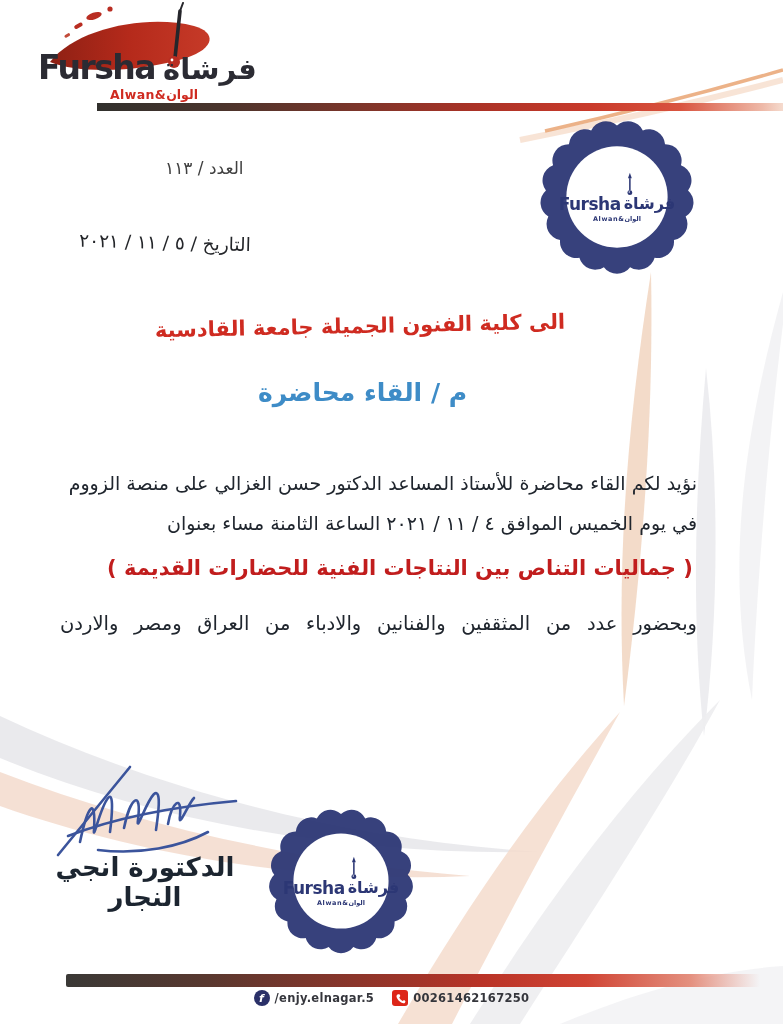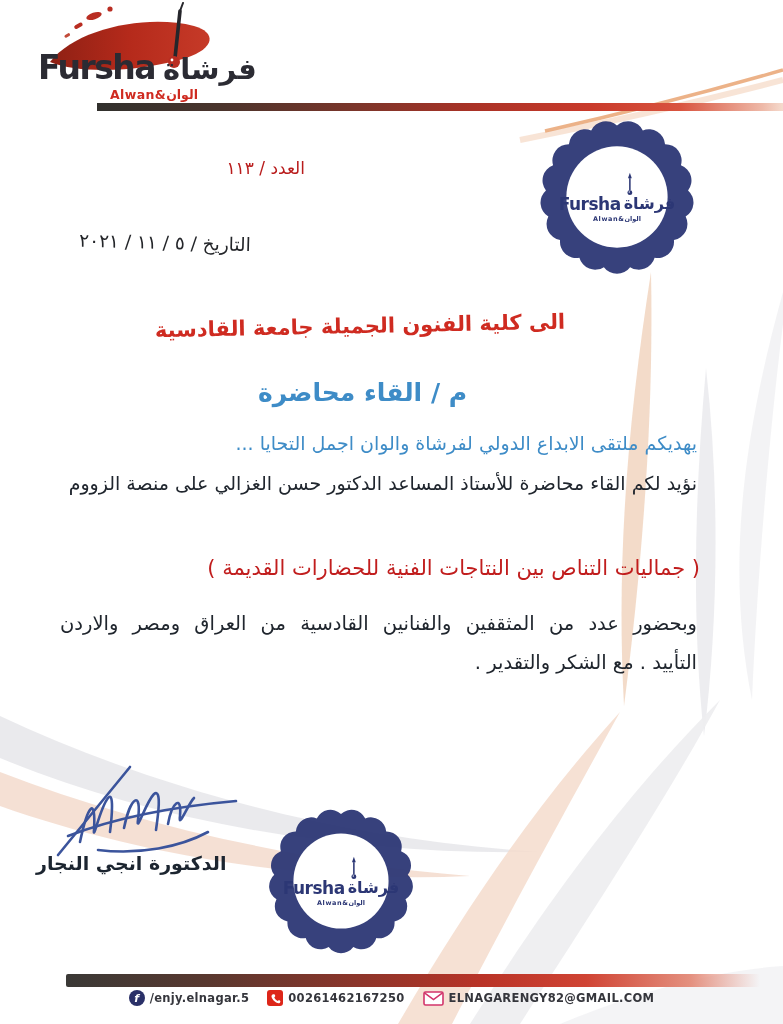--- a/index.html
+++ b/index.html
@@ -34,45 +34,45 @@
   .seal-bottom { left:263px; top:803px; width:156px; height:156px; }
   .seal > svg.ring { position:absolute; inset:0; width:100%; height:100%; }
   .seal-content { position:absolute; inset:0; display:flex; flex-direction:column; align-items:center; justify-content:center; color:var(--navy,#2c3775); z-index:1; }
   .seal-brush { height:26px; margin-bottom:-4px; margin-left:26px; }
   .seal-row { display:flex; align-items:center; gap:3px; white-space:nowrap; }
   .s-latin { font-weight:bold; font-size:17px; letter-spacing:-0.5px; }
   .s-arabic { font-weight:bold; font-size:16px; }
   .s-sub { font-weight:bold; font-size:6.5px; letter-spacing:.6px; margin-top:1px; }
 
   
-  .meta-number { position:absolute; left:165px; top:158px; width:140px; text-align:right; direction:rtl;
-    font-size:17px; color:#b91c1c; z-index:2; }
+  .meta-number { position:absolute; left:165px; top:158px; width:140px; text-align:left; direction:rtl;
+    font-size:17px; color:#404040; z-index:2; }
   .meta-date { position:absolute; left:26px; top:232px; width:278px; text-align:center; direction:rtl;
     font-size:18.5px; color:#24262a; z-index:2; transform:rotate(1.5deg); }
 
   
   .recipient { position:absolute; left:150px; top:314px; width:420px; text-align:center; direction:rtl;
     font-weight:bold; font-size:21px; color:var(--red,#cf2b21); z-index:2; transform:rotate(-1.2deg); }
   .subject { position:absolute; left:258px; top:378px; width:260px; text-align:left; direction:rtl;
     font-weight:bold; font-size:25px; color:var(--blue,#3e8cc7); z-index:2; }
   .bline { position:absolute; right:86px; direction:rtl; white-space:nowrap; z-index:2; font-size:19px; color:var(--ink,#20262e); }
   .greeting { top:432px; color:var(--blue,#3e8cc7); }
   .body1 { top:472px;margin-left:43px; }
   .body2 { top:512px; }
-  .lecture-title { position:absolute; left:100px; top:556px; width:600px; text-align:right; direction:rtl;
-    font-weight:normal; font-size:21px; color:var(--title_red,#c11d1d); z-index:2; letter-spacing:0; }
+  .lecture-title { position:absolute; left:100px; top:556px; width:600px; text-align:center; direction:rtl;
+    font-weight:bold; font-size:21px; color:var(--title_red,#c11d1d); z-index:2; letter-spacing:0; }
   .paragraph { position:absolute; right:86px; left:60px; top:604px; direction:rtl; z-index:2;
     font-size:19.5px; color:var(--ink,#20262e); }
   .pline { line-height:39px; text-align:right; }
   .pline.j { text-align:justify; text-align-last:justify; }
 
   
   .signature { position:absolute; left:50px; top:758px; width:195px; height:102px; z-index:2; }
-  .sig-name { position:absolute; left:36px; top:852px; width:218px; text-align:left; direction:rtl;
-    font-weight:bold; font-size:19px; color:#1c2530; z-index:2; }
+  .sig-name { position:absolute; left:36px; top:852px; width:218px; text-align:center; direction:rtl;
+    font-weight:bold; font-size:26px; color:#1c2530; z-index:2; }
   .sig-role { position:absolute; left:30px; top:894px; width:230px; text-align:center; direction:rtl;
     font-weight:bold; font-style:italic; font-size:16px; color:var(--red,#cf2b21); z-index:2; }
 
   
   .contacts { position:absolute; left:0; right:0; top:990px; display:flex; justify-content:center; align-items:center; gap:18px; z-index:2; }
   .contact { display:flex; align-items:center; gap:5px; font-weight:bold; font-size:11.5px;
     color:var(--footer_ink,#35363c); letter-spacing:.3px; }
   .ci { display:inline-flex; align-items:center; justify-content:center; flex:0 0 auto; }
   .ci.fb { width:16px; height:16px; border-radius:50%; background:#2a3068; color:#fff; font-size:11px; font-style:italic; font-weight:bold; }
   .ci.ph { width:16px; height:16px; border-radius:3px; background:#dd2619; }
@@ -143,26 +143,25 @@
       </div>
       <div class="s-sub">Alwan&amp;الوان</div>
     </div>
   </div>
 
   <div class="meta-number">العدد / ١١٣</div>
   <div class="meta-date">التاريخ / ٥ / ١١ / ٢٠٢١</div>
 
   <div class="recipient">الى كلية الفنون الجميلة جامعة القادسية</div>
   <div class="subject">م / القاء محاضرة</div>
-  <div class="bline greeting">يهديكم ملتقى الابداع الدولي لفرشاة والوان اجمل التحايا ...</div>
   <div class="bline body1">نؤيد لكم القاء محاضرة للأستاذ المساعد الدكتور حسن الغزالي على منصة الزووم</div>
+  <div class="bline body2">في يوم الخميس الموافق ٤ / ١١ / ٢٠٢١ الساعة الثامنة مساء بعنوان</div>
   <div class="lecture-title">( جماليات التناص بين النتاجات الفنية  للحضارات  القديمة )</div>
   <div class="paragraph">
-    <div class="pline j">وبحضور عدد من المثقفين والفنانين القادسية من العراق ومصر والاردن</div>
-    <div class="pline">التأييد .  مع الشكر والتقدير .</div>
+    <div class="pline j">وبحضور عدد من المثقفين والفنانين والادباء من العراق ومصر والاردن</div>
   </div>
 
   <svg class="signature" viewBox="0 0 195 102" aria-hidden="true">
     <g fill="none" stroke="#3b549c" stroke-width="2.6" stroke-linecap="round">
       <path d="M8,97 L80,9"></path>
       <path d="M30,84 C38,46 46,38 44,72 C43,84 50,50 58,40 C64,33 62,58 60,74"></path>
       <path d="M74,70 C80,40 92,30 88,62 C86,76 96,44 104,36 C112,30 108,58 106,72"></path>
       <path d="M118,66 C122,44 132,36 130,58 C128,72 138,46 144,40"></path>
       <path d="M18,78 C70,58 130,48 186,43"></path>
       <path d="M48,92 C90,97 130,89 158,74"></path>
@@ -196,24 +195,15 @@
       <span>/enjy.elnagar.5</span>
     </div>
     <div class="contact">
       <span class="ci ph">
         <svg width="11" height="11" viewBox="0 0 16 16" aria-hidden="true">
           <path d="M3.5,2.2 C6,1 7,2 7.5,3.5 C8,4.8 7,5.5 6.2,6.2 C7,8.5 9,10.5 11,11.5 C11.8,10.8 12.5,10 13.8,10.6 C15,11.2 15.8,12.5 14.5,14 C13,15.6 10,15 7,12.5 C4,10 1.5,6 2.2,4 Z" fill="#fff"></path>
         </svg>
       </span>
       <span>00261462167250</span>
     </div>
-    <div class="contact">
-      <span class="ci em">
-        <svg width="21" height="15" viewBox="0 0 21 15" aria-hidden="true">
-          <rect x="1" y="1" width="19" height="13" rx="1.5" fill="#fff" stroke="#d2356b" stroke-width="1.6"></rect>
-          <path d="M1.5,1.8 L10.5,8.6 L19.5,1.8" fill="none" stroke="#d2356b" stroke-width="1.6"></path>
-        </svg>
-      </span>
-      <span>ELNAGARENGY82@GMAIL.COM</span>
-    </div>
   </footer>
 
 </div>
 
 </body></html>

